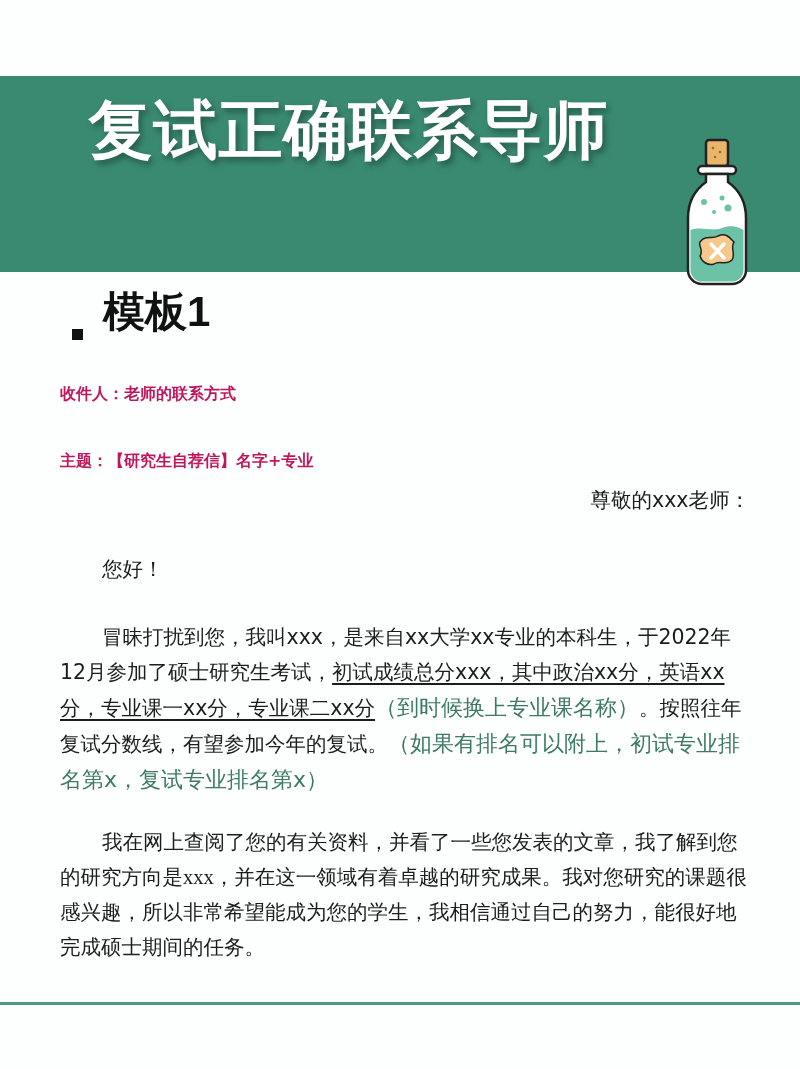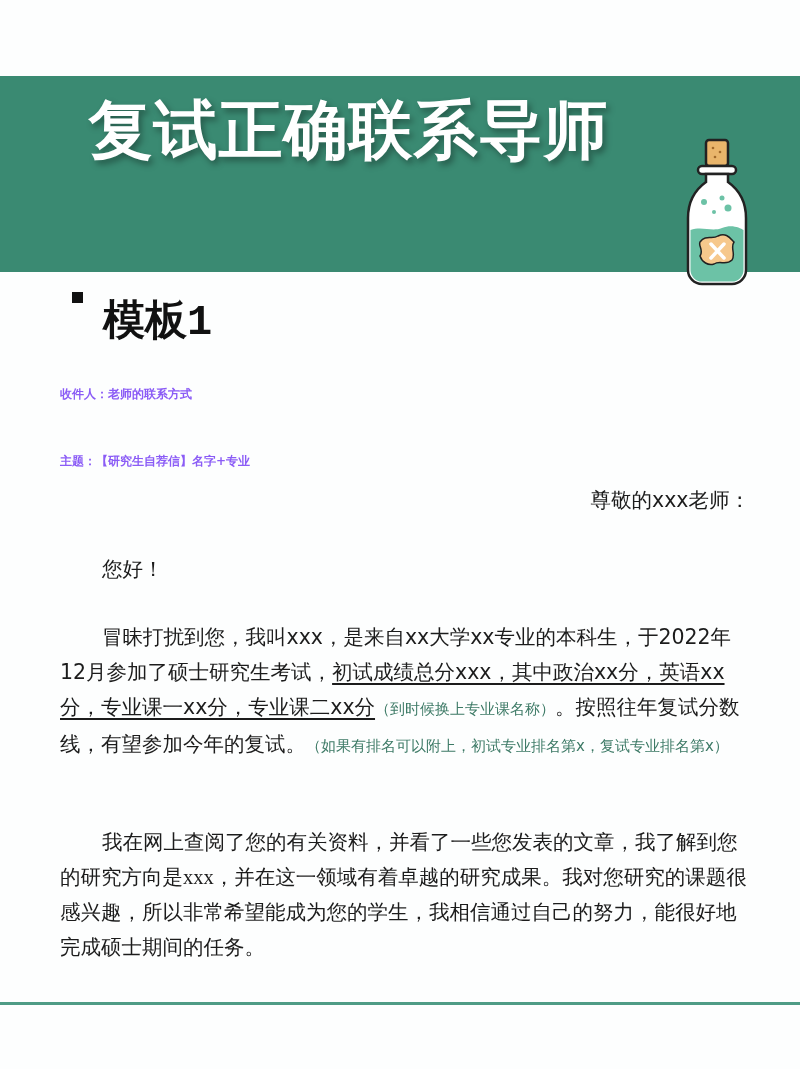--- a/index.html
+++ b/index.html
@@ -15,36 +15,36 @@
       position: absolute; left: 0; width: 697px; text-align: center;
       font-family: "DejaVu Serif", "Liberation Serif", serif; font-weight: bold;
       color: #ffffff; letter-spacing: 1px;
       text-shadow: 3px 4px 6px rgba(0,0,0,0.35);
     }
     .t1 { top: 14px; font-size: 64px; line-height: 80px; }
     .t2 { top: 105px; font-size: 64px; line-height: 80px; }
     .bottle { position: absolute; left: 682px; top: 138px; width: 70px; height: 150px; }
 
     .section-heading {
-      position: absolute; left: 72px; top: 292px; height: 60px; display: flex; align-items: flex-start;
-      font-family: Liberation Mono, monospace; font-weight: bold; font-size: 42px; color: #111;
+      position: absolute; left: 72px; top: 280px; height: 60px; display: flex; align-items: flex-end;
+      font-family: Liberation Sans, sans-serif; font-weight: bold; font-size: 42px; color: #111;
     }
     .bullet-square { width: 11px; height: 11px; background: #111; margin-right: 20px; display: inline-block; }
 
-    .meta { position: absolute; left: 60px; font-size: 12px; font-weight: bold; color: #8b5cf6; line-height: 36px; }
+    .meta { position: absolute; left: 60px; font-size: 16px; font-weight: bold; color: #be185d; line-height: 36px; }
     .meta-to { top: 376px; }
     .meta-subject { top: 412px; margin-top: 31px; }
 
     .body-text { position: absolute; left: 60px; width: 690px; font-size: 20.5px; line-height: 35px; color: #1c1c1c; }
     .greeting { top: 483px; text-align: right; }
     .hello { top: 552px; text-indent: 42px; }
     .para1 { top: 620px; text-indent: 42px; }
     .para2 { top: 825px; text-indent: 42px; font-family: Liberation Serif, serif; }
     .u { text-decoration: underline; text-underline-offset: 4px; text-decoration-thickness: 1.5px; }
-    .note { color: #3d7a66; font-size: 15px; }
+    .note { color: #3d7a66; font-size: 22px; }
 
     .footer-line { position: absolute; left: 0; top: 1002px; width: 800px; height: 3px; background: #4f9c86; }
   </style>
 </head>
 <body>
 
 <div class="banner">
   <div class="banner-title t1">复试正确联系导师</div>
 </div>
 

